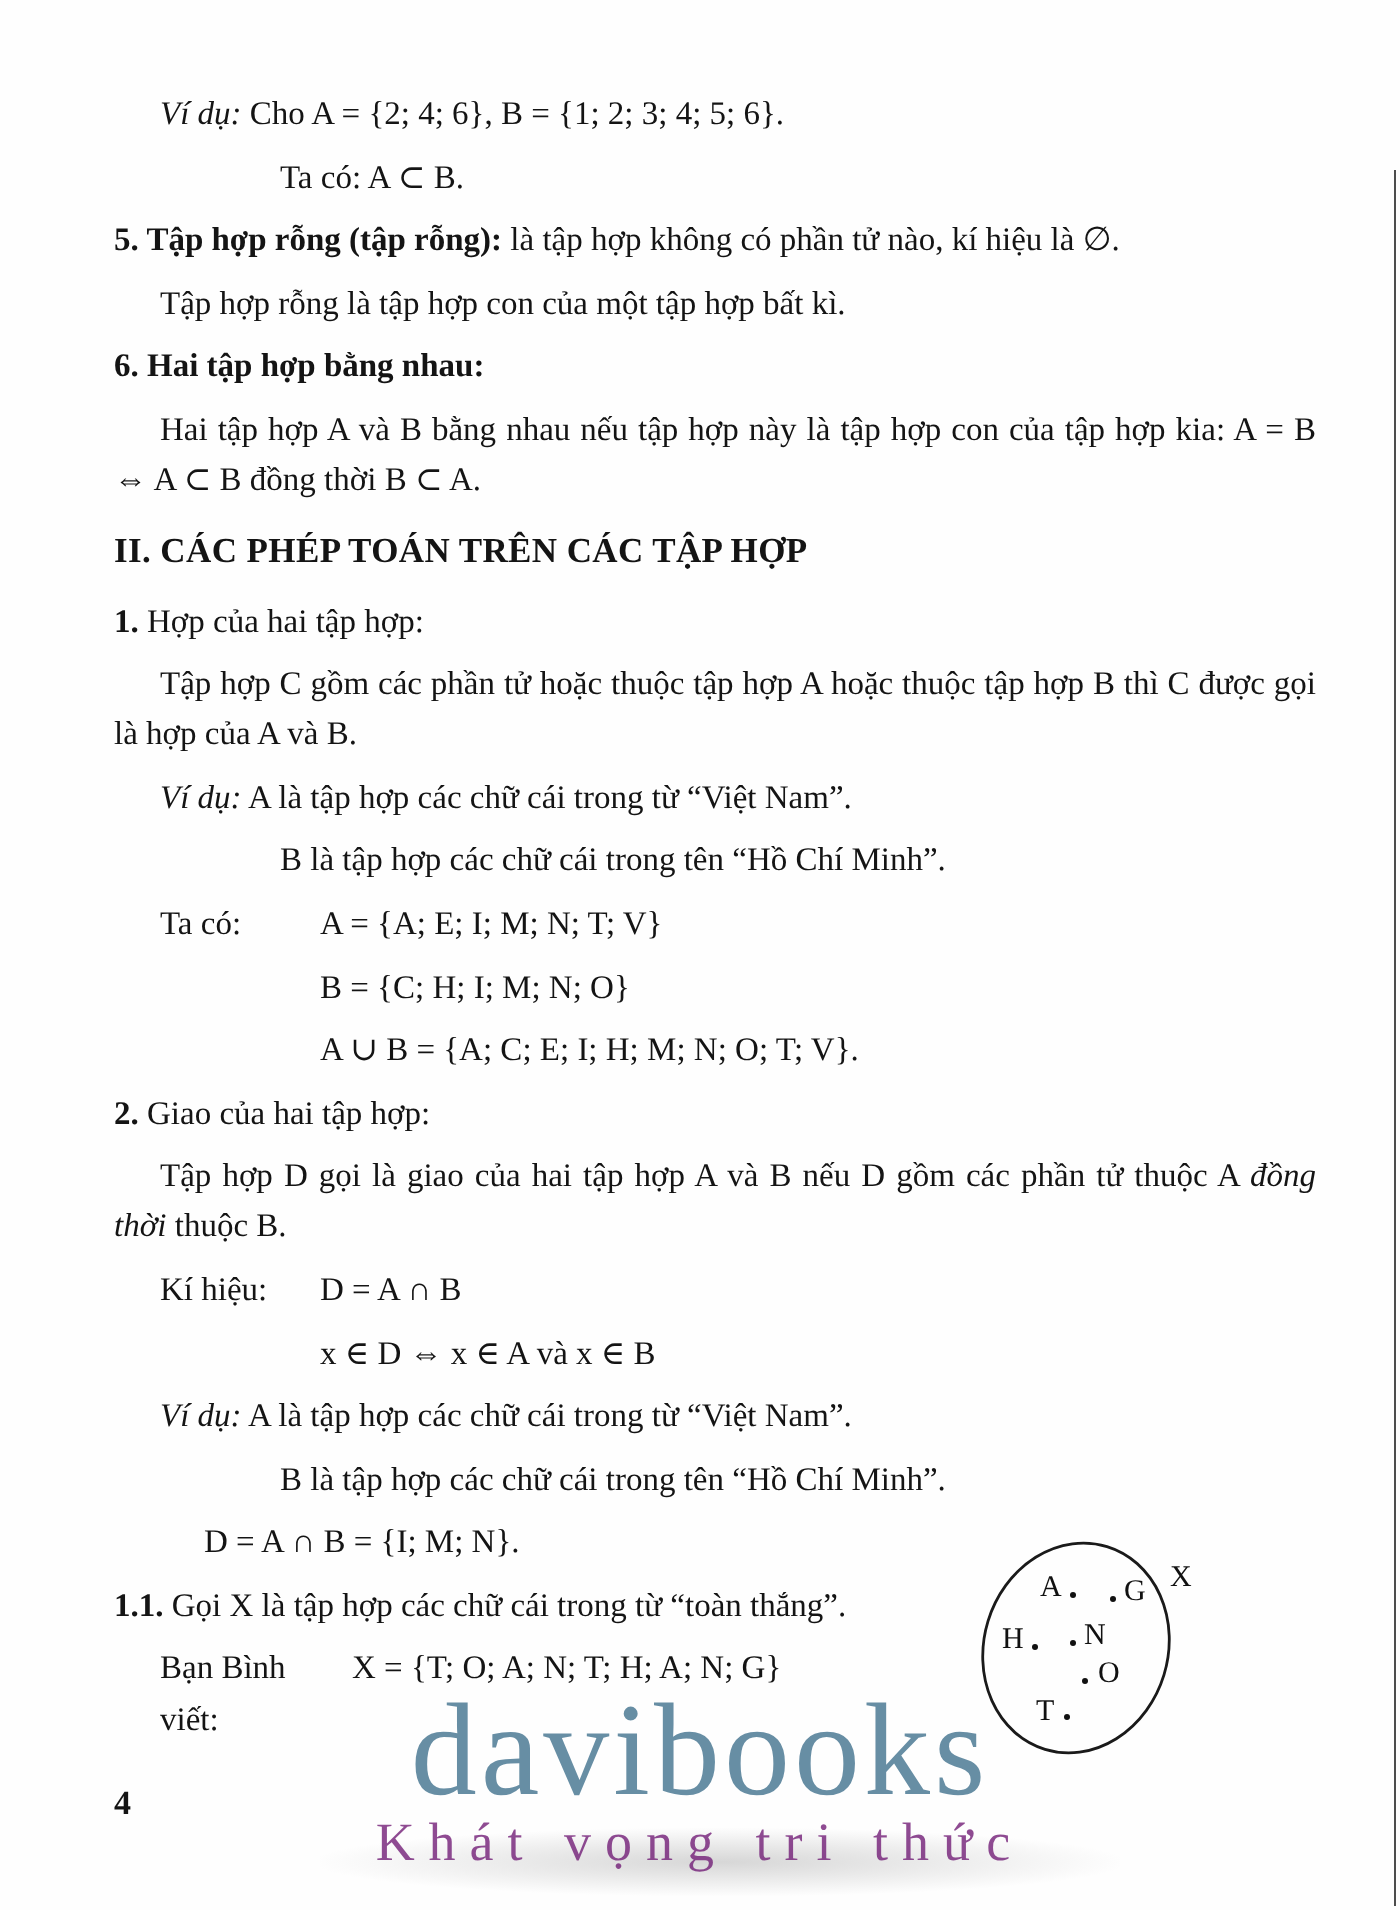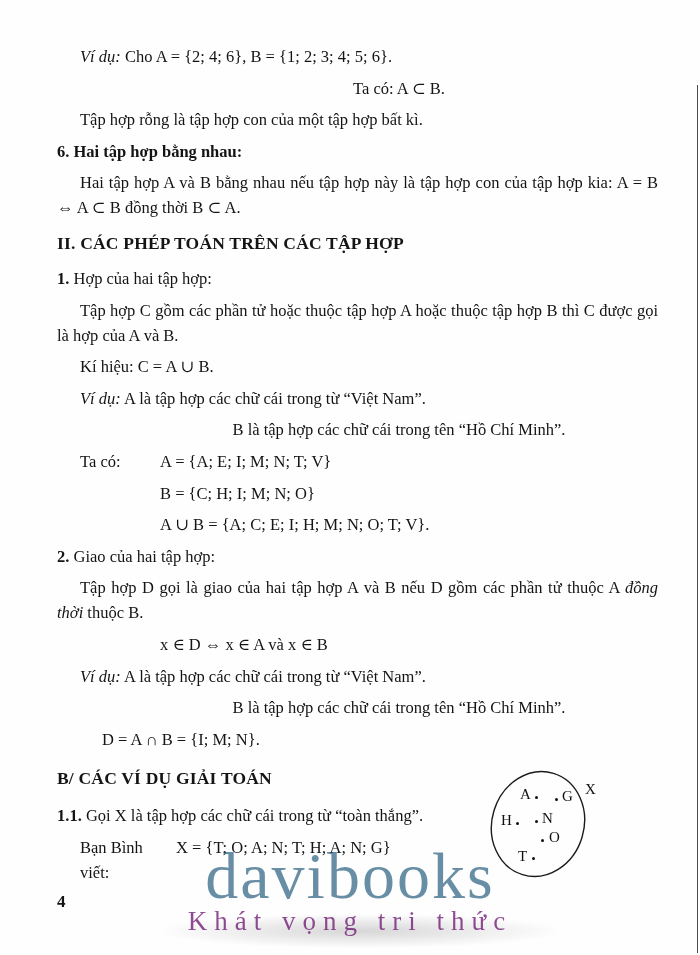--- a/index.html
+++ b/index.html
@@ -14,21 +14,21 @@
   .page {
     position:absolute; inset:0;
     padding:44px 42px 0 57px;
     font-size:16.5px;
     line-height:1.52;
   }
   .line { margin-bottom:6.5px; }
   .just { text-align:justify; text-indent:23px; }
   .in1 { margin-left:23px; }
   .in15 { margin-left:45px; }
-  .in2 { margin-left:83px;text-align:center; }
+  .in2 { margin-left:83px; }
   .in-eq { margin-left:103px; }
   b { font-weight:bold; }
   i { }
   .heading {
     font-weight:bold;
     font-size:17.5px;
     margin:10px 0 9px 0;
     letter-spacing:.2px;
   }
   .heading-b {
@@ -104,63 +104,66 @@
 </style>
 </head>
 <body>
 
 <div class="page">
 
   <p class="line in1"><i>Ví dụ:</i><span> Cho A = {2; 4; 6}, B = {1; 2; 3; 4; 5; 6}.</span></p>
 
   <p class="line in2">Ta có: A ⊂ B.</p>
 
+  <p class="line"><b>5. </b><b>Tập hợp rỗng (tập rỗng):</b><span> là tập hợp không có phần tử nào, kí hiệu là ∅.</span></p>
 
   <p class="line in1">Tập hợp rỗng là tập hợp con của một tập hợp bất kì.</p>
 
   <p class="line"><b>6. </b><b>Hai tập hợp bằng nhau:</b></p>
 
   <p class="line just">Hai tập hợp A và B bằng nhau nếu tập hợp này là tập hợp con của tập hợp kia: A = B ⇔ A ⊂ B đồng thời B ⊂ A.</p>
 
   <p class="heading">II. CÁC PHÉP TOÁN TRÊN CÁC TẬP HỢP</p>
 
   <p class="line"><b>1. </b><span>Hợp của hai tập hợp:</span></p>
 
   <p class="line just">Tập hợp C gồm các phần tử hoặc thuộc tập hợp A hoặc thuộc tập hợp B thì C được gọi là hợp của A và B.</p>
 
-  <p class="line in1">Kí hiệu: C = A ∪ B.</p>
 
 
   <p class="line in1"><i>Ví dụ:</i><span> A là tập hợp các chữ cái trong từ “Việt Nam”.</span></p>
 
   <p class="line in2">B là tập hợp các chữ cái trong tên “Hồ Chí Minh”.</p>
 
   <p class="line in1 row">
       <span class="col-label">Ta có:</span>
       <span>A = {A; E; I; M; N; T; V}</span>
     </p>
 
   <p class="line in-eq">B = {C; H; I; M; N; O}</p>
 
   <p class="line in-eq">A ∪ B = {A; C; E; I; H; M; N; O; T; V}.</p>
 
   <p class="line"><b>2. </b><span>Giao của hai tập hợp:</span></p>
 
   <p class="line just"><span>Tập hợp D gọi là giao của hai tập hợp A và B nếu D gồm các phần tử thuộc A </span><i>đồng thời</i><span> thuộc B.</span></p>
 
+  <p class="line in1 row">
+      <span class="col-label">Kí hiệu:</span>
+      <span>D = A ∩ B</span>
+    </p>
 
   <p class="line in-eq">x ∈ D ⇔ x ∈ A và x ∈ B</p>
 
   <p class="line in1"><i>Ví dụ:</i><span> A là tập hợp các chữ cái trong từ “Việt Nam”.</span></p>
 
   <p class="line in2">B là tập hợp các chữ cái trong tên “Hồ Chí Minh”.</p>
 
   <p class="line in15">D = A ∩ B = {I; M; N}.</p>
 
-  <p class="heading-b">B/ CÁC VÍ DỤ GIẢI TOÁN</p>
 
   <p class="line"><b>1.1. </b><span>Gọi X là tập hợp các chữ cái trong từ “toàn thắng”.</span></p>
 
   <p class="line in1 row">
       <span class="col-label2">Bạn Bình viết:</span>
       <span>X = {T; O; A; N; T; H; A; N; G}</span>
     </p>
 
 </div>
 

